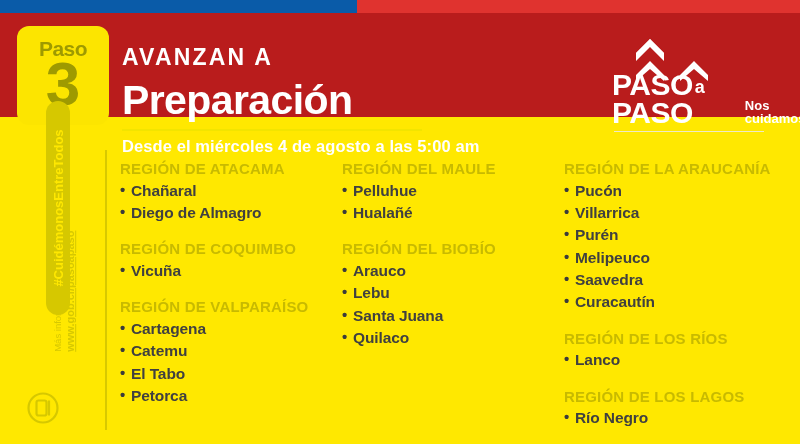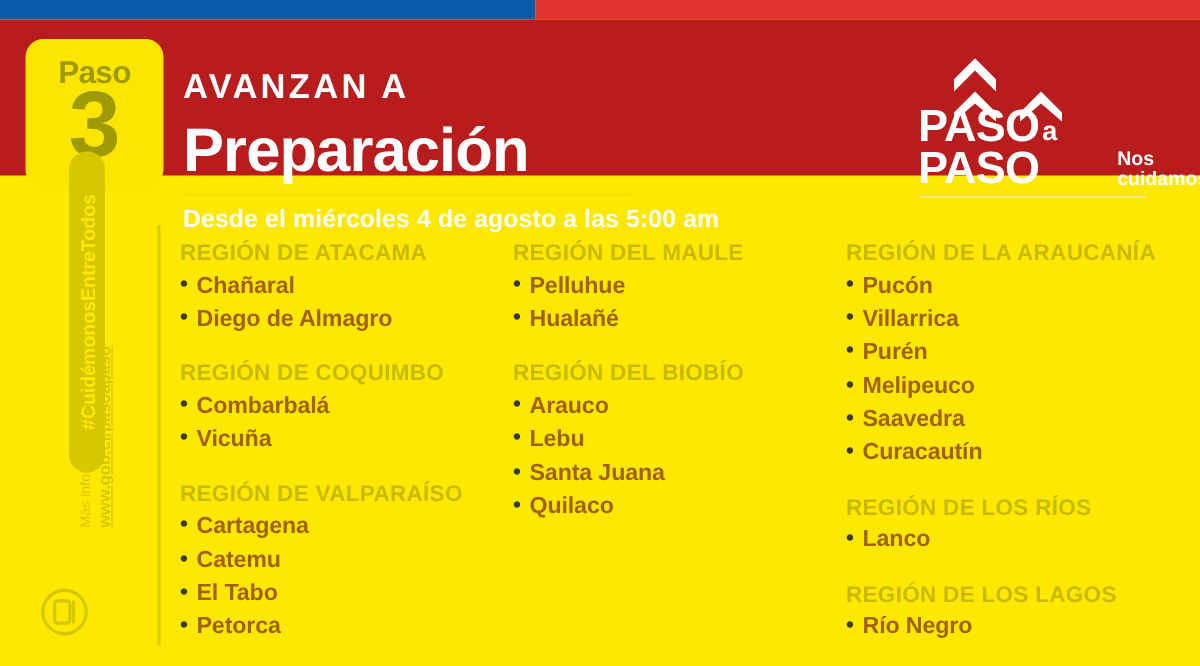--- a/index.html
+++ b/index.html
@@ -95,21 +95,21 @@
   }
   .col { width:222px; }
   .col:nth-child(3) { width:236px; }
   .region-head {
     color:#C8BA00; font-size:15px; font-weight:bold;
     letter-spacing:0.2px; line-height:1.18;
     margin-top:16px; margin-bottom:2px;
   }
   .col .region-group:first-child .region-head { margin-top:0; }
   .city {
-    color:#a16207; font-size:15.5px; font-weight:bold;
+    color:#404040; font-size:15.5px; font-weight:bold;
     line-height:1.44; padding-left:11px; position:relative;
     letter-spacing:-0.1px;
   }
   .city::before {
     content:"•"; position:absolute; left:0; top:-1px; color:#3B3B3B; font-size:15px;
   }
 </style>
 </head>
 <body>
 
@@ -182,21 +182,20 @@
 <div class="cols">
 
   <div class="col">
     <div class="region-group">
       <div class="region-head">REGIÓN DE ATACAMA</div>
       <div class="city">Chañaral</div>
       <div class="city">Diego de Almagro</div>
     </div>
     <div class="region-group">
       <div class="region-head">REGIÓN DE COQUIMBO</div>
-      <div class="city">Combarbalá</div>
       <div class="city">Vicuña</div>
     </div>
     <div class="region-group">
       <div class="region-head">REGIÓN DE VALPARAÍSO</div>
       <div class="city">Cartagena</div>
       <div class="city">Catemu</div>
       <div class="city">El Tabo</div>
       <div class="city">Petorca</div>
     </div>
   </div>

